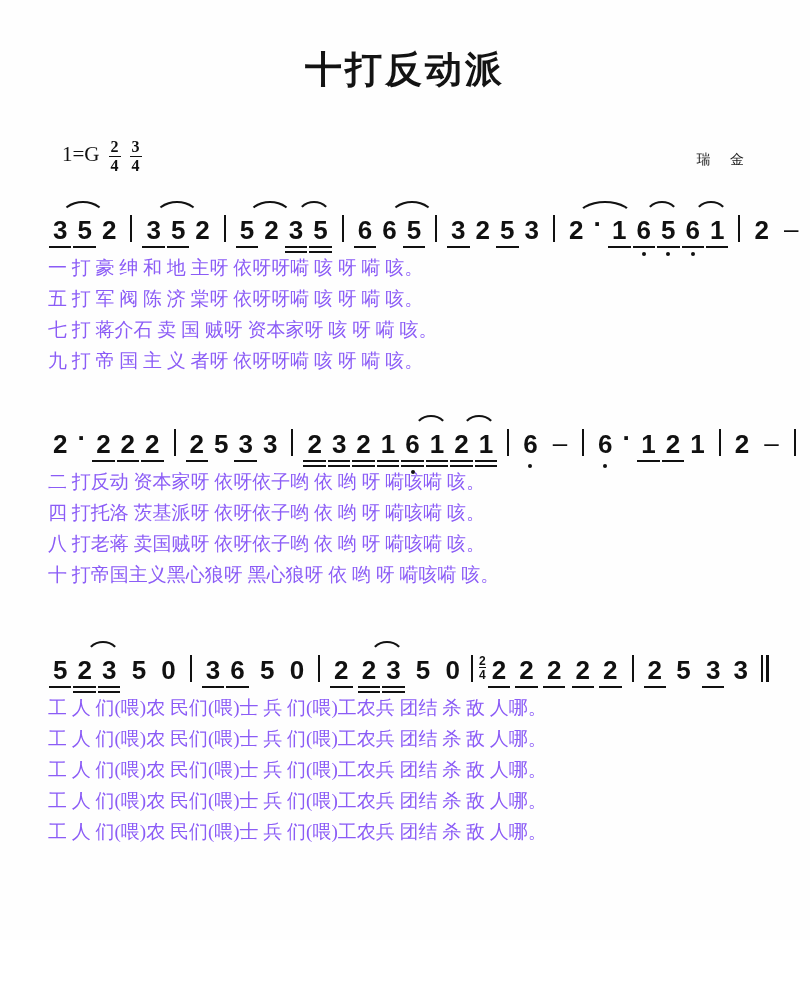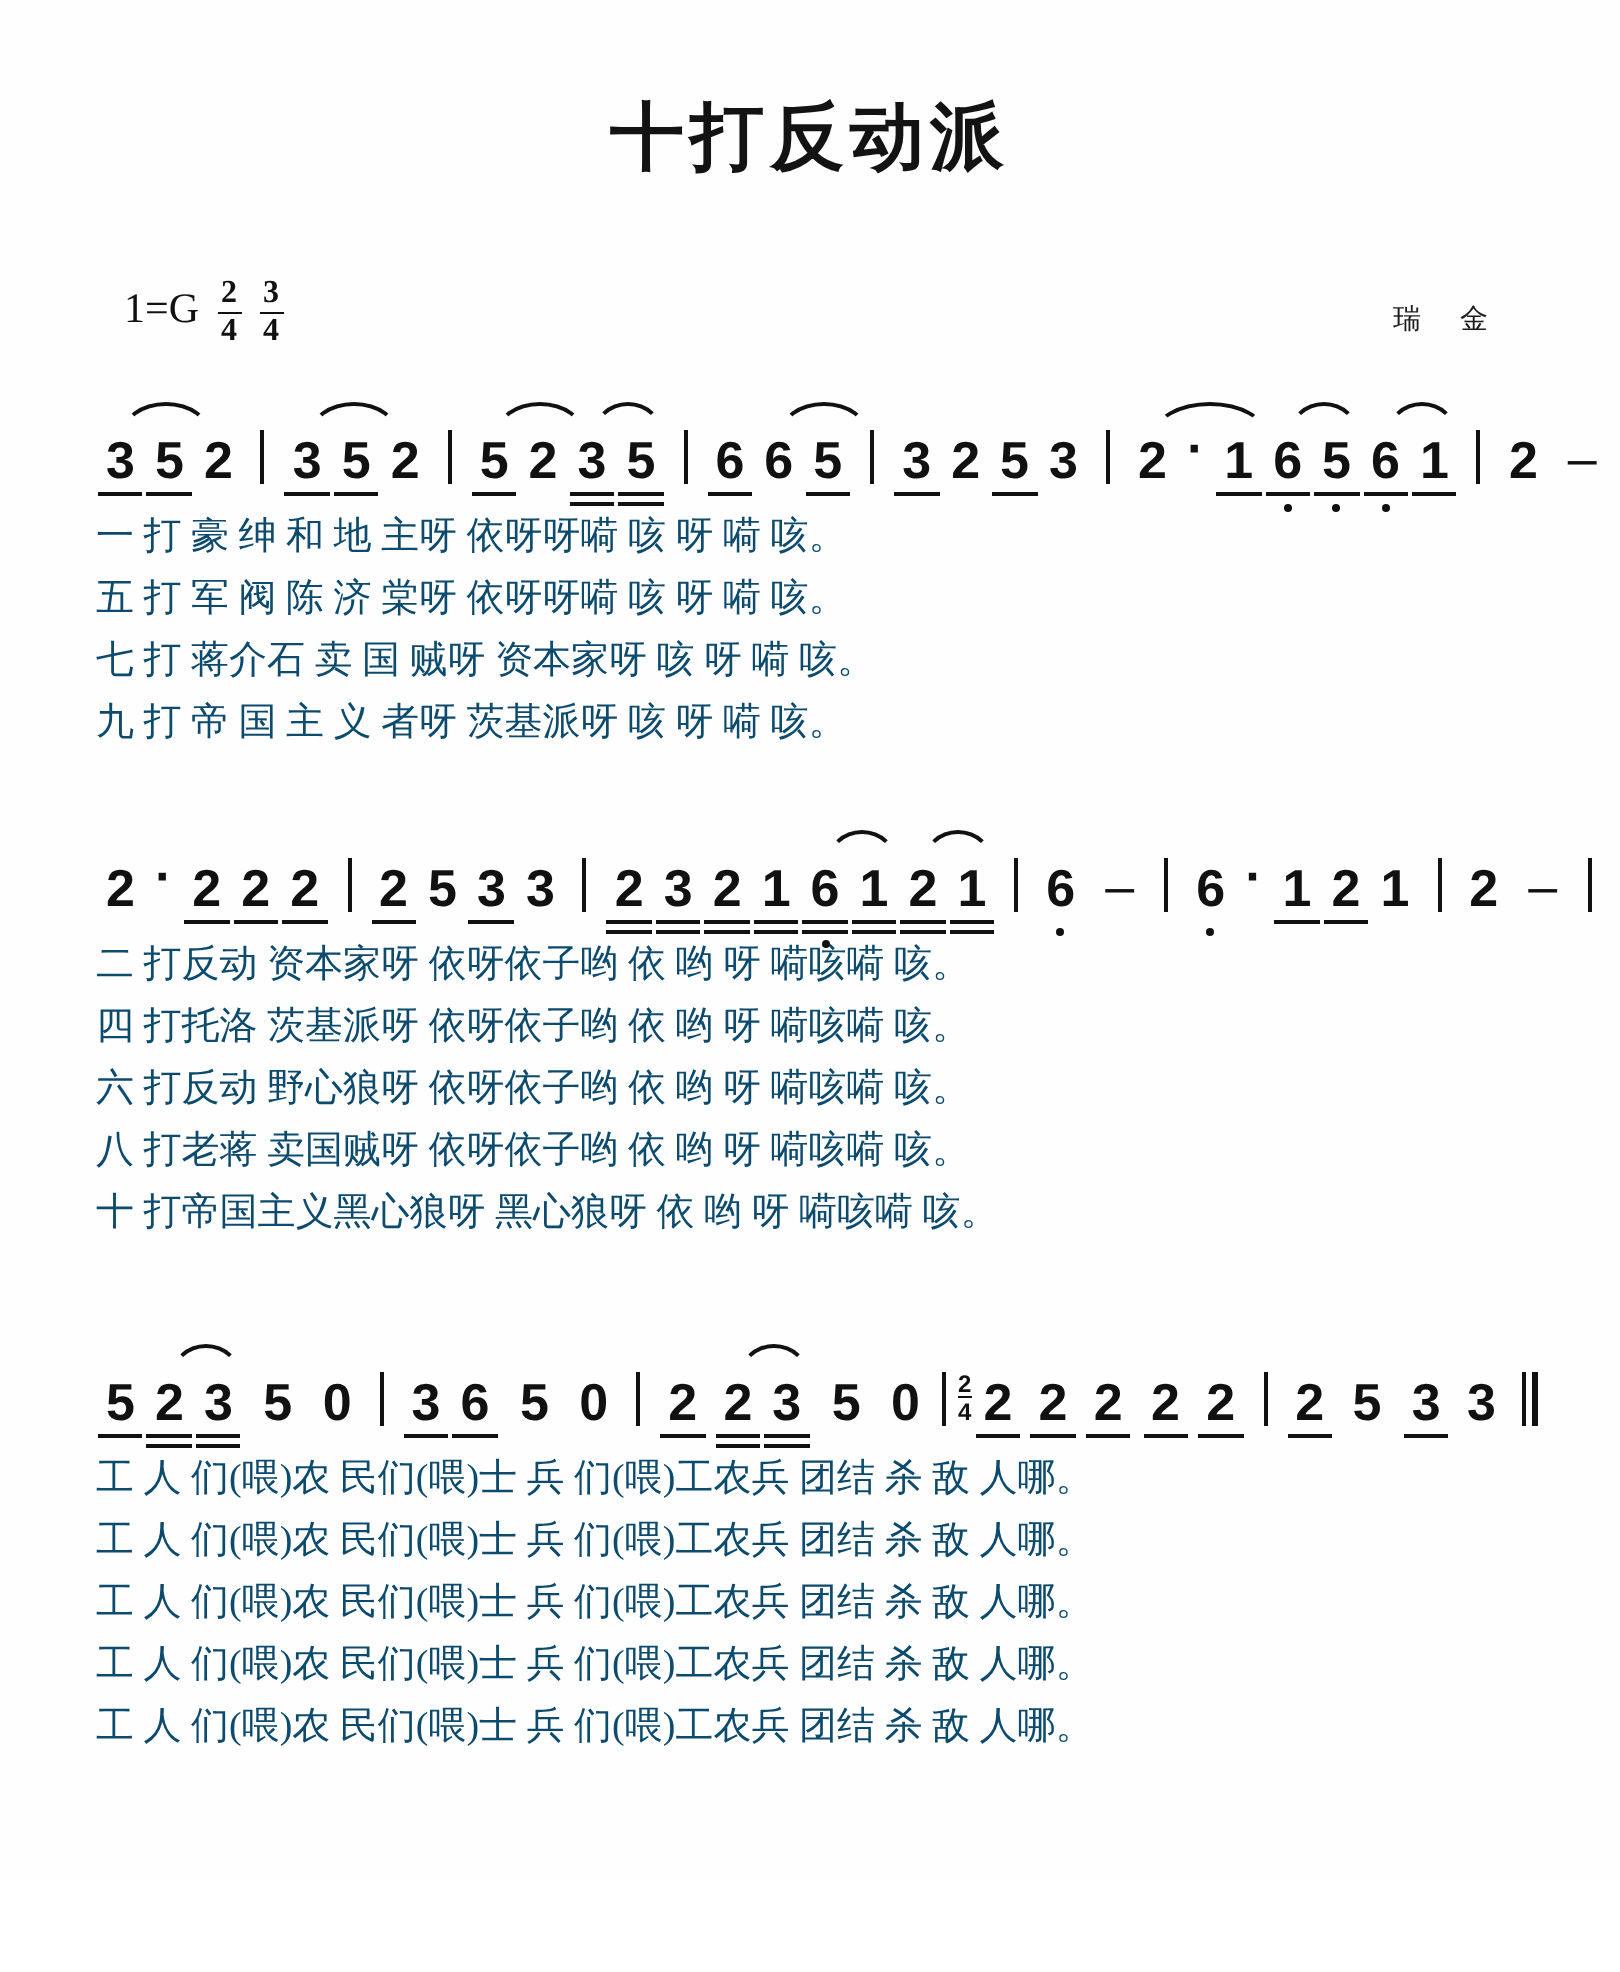--- a/index.html
+++ b/index.html
@@ -231,21 +231,21 @@
   }
   .inline-meter .den { border-top: 1.4px solid #111; padding-top: 1px; }
 
   
   .lyric-line {
     display: flex;
     align-items: baseline;
     white-space: nowrap;
     font-size: 19px;
     font-family: "Liberation Serif", "DejaVu Serif", serif;
-    color: #0c4a6e;
+    color: #8b5cf6;
     height: 31px;
   }
   .lyric-line .seg {
     display: inline-block;
   }
   .lyric-line .seg.u { text-underline-offset: 2px; }
 
   .clip-bottom {
     position: absolute;
     left: 0;
@@ -389,21 +389,21 @@
     <div class="lyric-line">
       <span class="seg">一  打 豪  绅 和  地   主呀   依呀呀嗬 咳    呀  嗬    咳。</span>
     </div>
     <div class="lyric-line">
       <span class="seg">五  打 军  阀 陈  济   棠呀   依呀呀嗬 咳    呀  嗬    咳。</span>
     </div>
     <div class="lyric-line">
       <span class="seg">七  打 蒋介石 卖  国   贼呀   资本家呀 咳    呀  嗬    咳。</span>
     </div>
     <div class="lyric-line">
-      <span class="seg">九  打 帝  国 主  义   者呀   茨基派呀 咳    呀  嗬    咳。</span>
+      <span class="seg">九  打 帝  国 主  义   者呀   依呀呀嗬 咳    呀  嗬    咳。</span>
     </div>
   </div>
 
   <div class="system sys2">
     <div class="note-row" id="notation-2">
         <span class="cell" style="padding: 0px 4px 12px;">
           <span class="glyph">2</span>
         </span>
         <span class="dot-sep" style="padding: 0px 5px 18px;">·</span>
         <span class="cell b1" style="padding: 0px 4px 12px;">
@@ -497,23 +497,20 @@
         <span class="dash" style="padding: 0px 6px 13px 10px;">–</span>
         <span class="bar" style="padding: 0px 9px 13px;">
           <span class="line"></span>
         </span>
       </div>
     <div class="lyric-line">
       <span class="seg">二  打反动  资本家呀 依呀依子哟  依    哟    呀  嗬咳嗬  咳。</span>
     </div>
     <div class="lyric-line">
       <span class="seg">四  打托洛  茨基派呀 依呀依子哟  依    哟    呀  嗬咳嗬  咳。</span>
-    </div>
-    <div class="lyric-line">
-      <span class="seg">六  打反动  野心狼呀 依呀依子哟  依    哟    呀  嗬咳嗬  咳。</span>
     </div>
     <div class="lyric-line">
       <span class="seg">八  打老蒋  卖国贼呀 依呀依子哟  依    哟    呀  嗬咳嗬  咳。</span>
     </div>
     <div class="lyric-line">
       <span class="seg">十  打</span>
       <span class="seg u">帝国主义</span>
       <span class="seg">黑心狼呀 黑心狼呀  依    哟    呀  嗬咳嗬  咳。</span>
     </div>
   </div>

